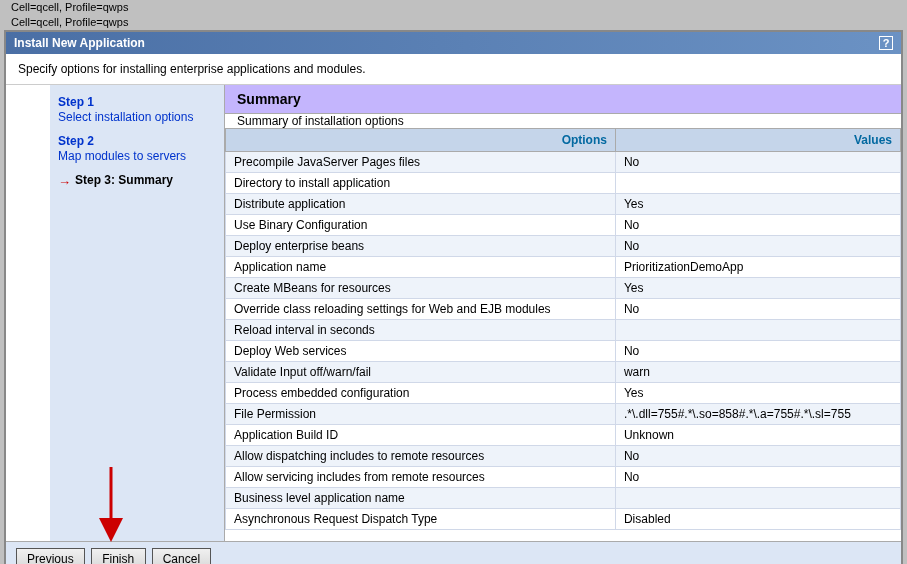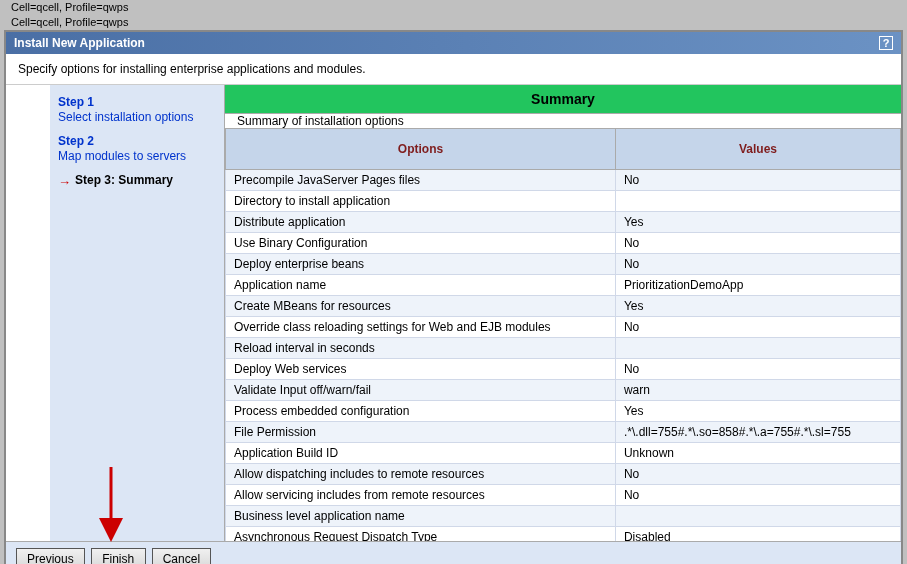--- a/index.html
+++ b/index.html
@@ -97,48 +97,47 @@
       display: block;
       margin-top: 1px;
     }
     .content-area {
       flex: 1;
       overflow-y: auto;
       padding: 0;
       background: #fff;
     }
     .content-header {
-      background: #22c55e;
-      padding: 6px 26px;
+      background: #c4b5fd;
+      padding: 6px 12px;
       font-size: 14px;
       font-weight: bold;
       color: #000;
       border-bottom: 1px solid #aaa;
-      text-align: center;
     }
     .summary-subtitle {
       padding: 0 12px;
       font-size: 12px;
       color: #000;
       background: #fff;
     }
     .summary-table {
       width: 100%;
       border-collapse: collapse;
       font-size: 12px;
     }
     .summary-table thead tr {
       background: #c5d5ea;
     }
     .summary-table thead th {
-      padding: 13px 8px;
-      text-align: center;
+      padding: 4px 8px;
+      text-align: right;
       font-weight: bold;
       border: 1px solid #aaa;
-      color: #7f1d1d;
+      color: #0369a1;
     }
     .summary-table tbody tr:nth-child(odd) {
       background: #eef3fa;
     }
     .summary-table tbody tr:nth-child(even) {
       background: #fff;
     }
     .summary-table tbody td {
       padding: 3px 8px;
       border: 1px solid #d0d8e8;

